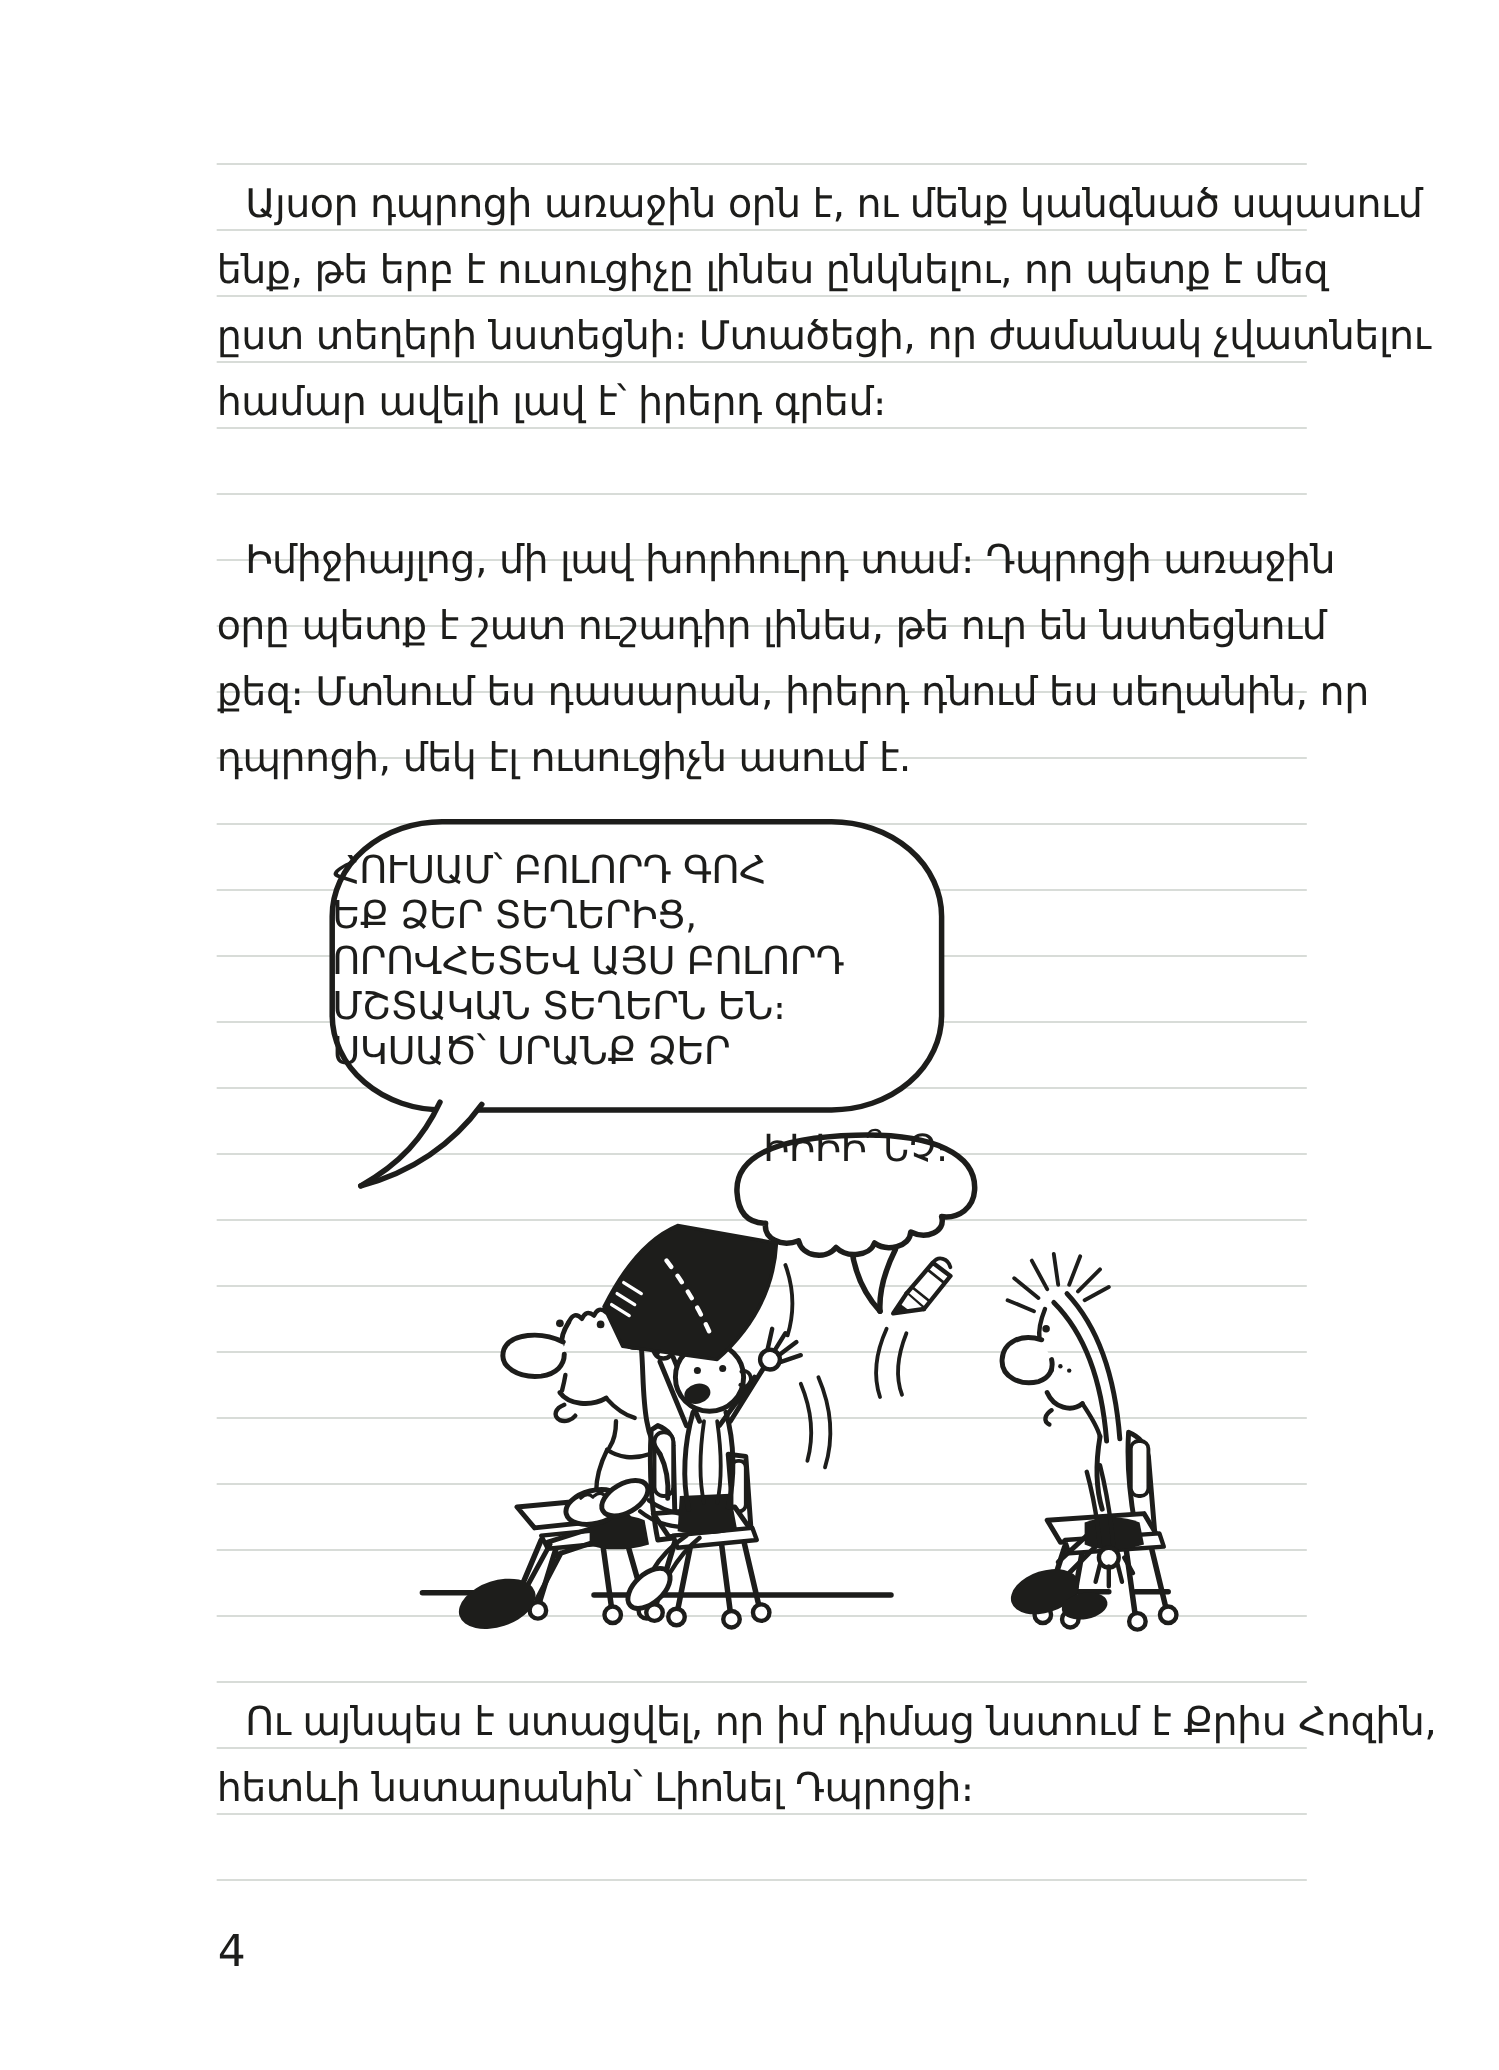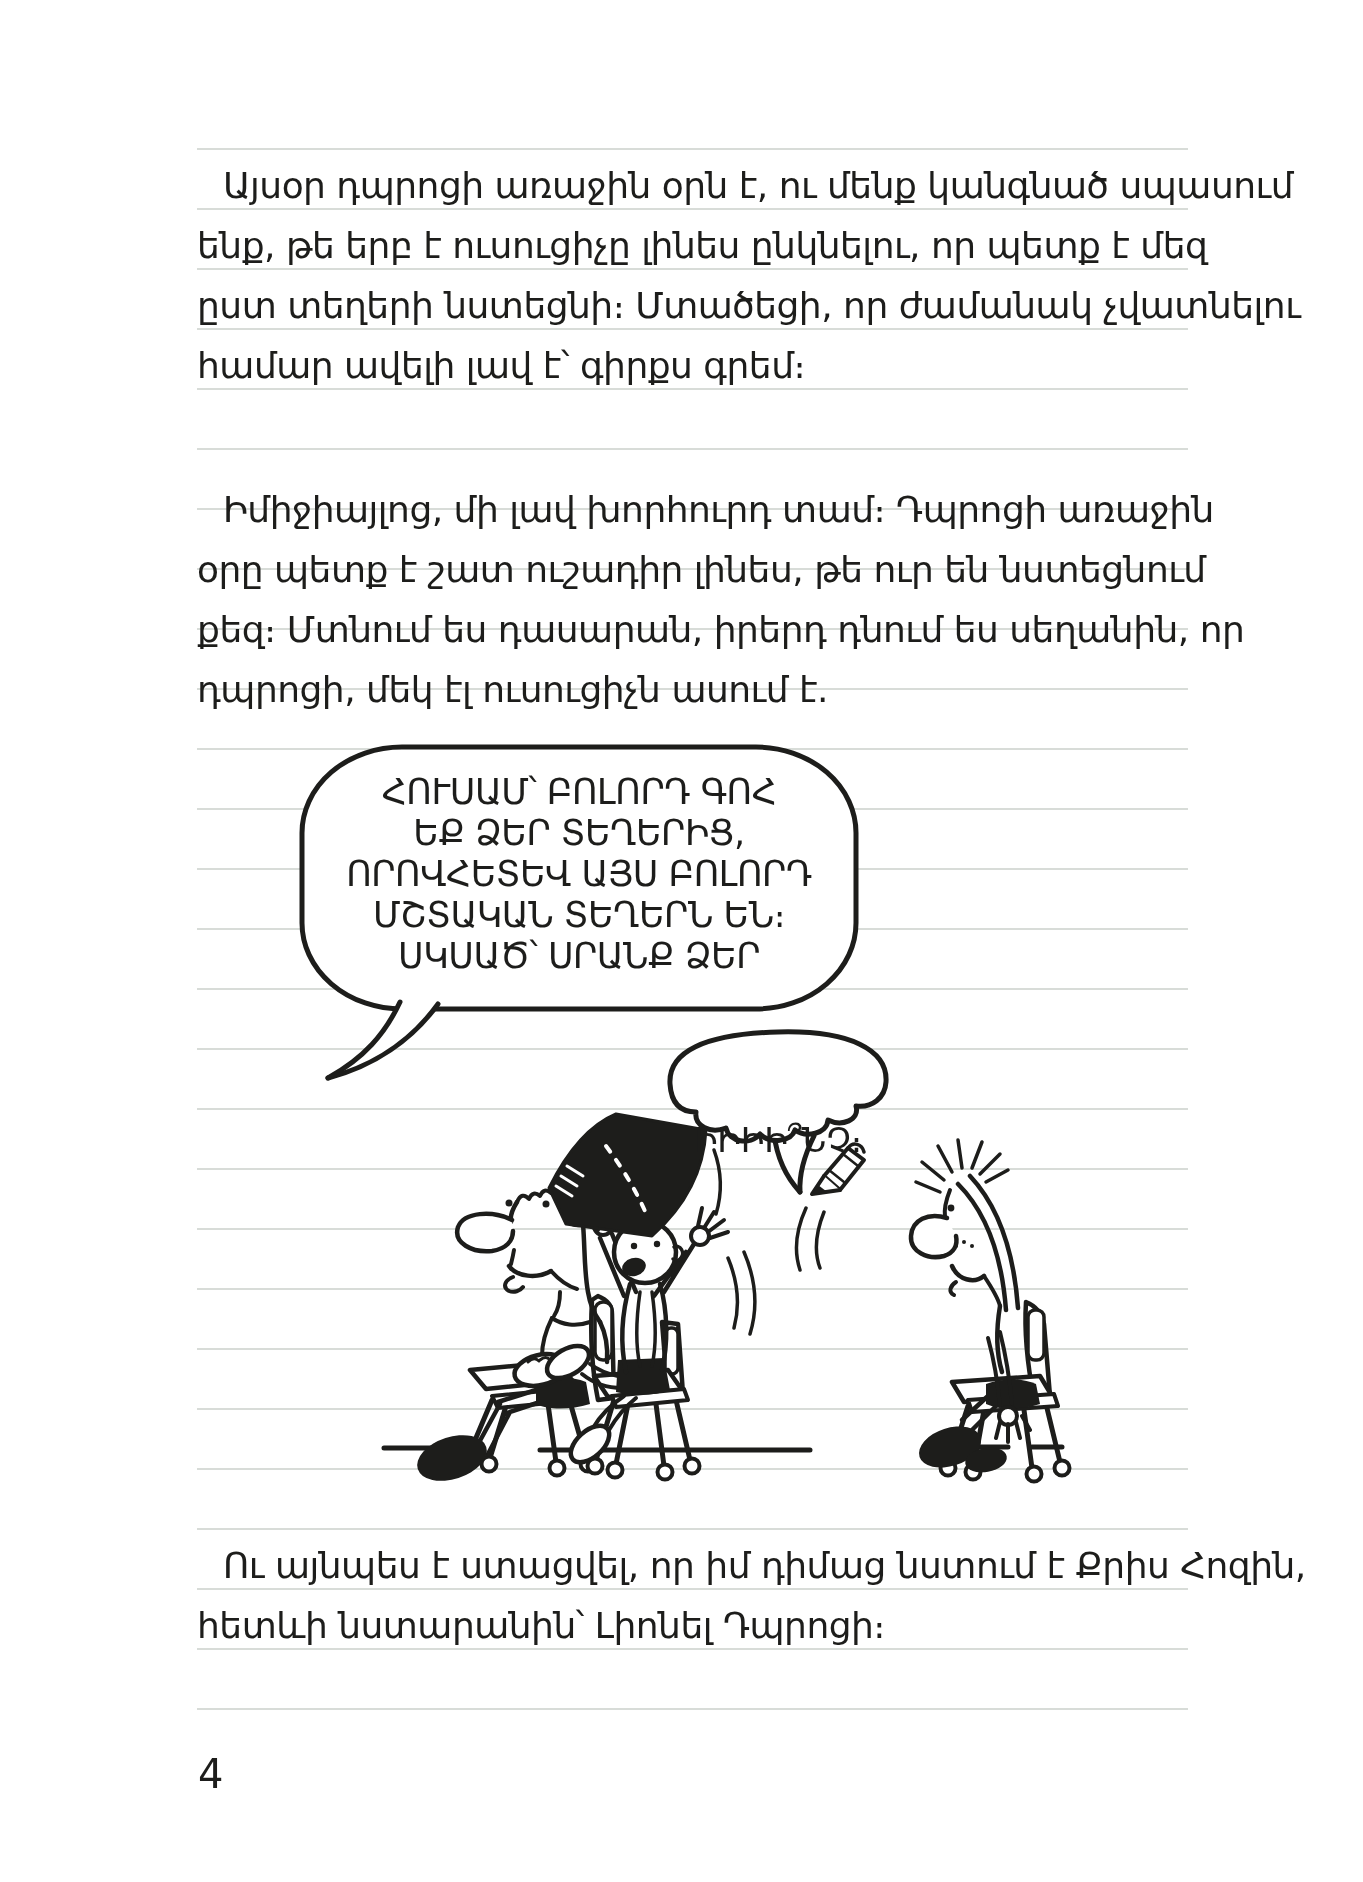--- a/index.html
+++ b/index.html
@@ -9,41 +9,41 @@
   }
   .rules{
     position:absolute;left:197px;top:148px;width:991px;height:1562px;
     background:repeating-linear-gradient(to bottom,#d8dcd8 0,#d8dcd8 2px,transparent 2px,transparent 60px);
   }
   .para{position:absolute;left:197px;width:1000px;}
   .tline{height:60px;line-height:60px;font-size:36px;letter-spacing:-0.5px;white-space:nowrap;}
   .indent{padding-left:26px;}
   .illus{position:absolute;left:0;top:0;width:1363px;height:1882px;}
   .teacher-bubble-text{
-    position:absolute;left:302px;top:772px;width:554px;text-align:center;
+    position:absolute;left:302px;top:772px;width:554px;
   }
   .teacher-bubble-text .bline{height:41px;line-height:41px;font-size:35px;letter-spacing:-0.5px;white-space:nowrap;}
   .greg-bubble-text{
-    position:absolute;left:668px;top:1120px;width:220px;text-align:center;
+    position:absolute;left:668px;top:1024px;width:220px;text-align:center;
     font-size:34px;line-height:40px;white-space:nowrap;
   }
   .pagenum{position:absolute;left:198px;top:1750px;font-size:40px;line-height:48px;}
 </style>
 </head>
 <body>
 
 <div class="page">
 
   <div class="rules"></div>
 
   <div class="para" style="top:156px">
     <div class="tline indent">Այսօր դպրոցի առաջին օրն է, ու մենք կանգնած սպասում</div>
     <div class="tline">ենք, թե երբ է ուսուցիչը լինես ընկնելու, որ պետք է մեզ</div>
     <div class="tline">ըստ տեղերի նստեցնի։ Մտածեցի, որ ժամանակ չվատնելու</div>
-    <div class="tline">համար ավելի լավ է՝ գիրքս գրեմ։</div>
+    <div class="tline">համար ավելի լավ է՝ իրերդ գրեմ։</div>
   </div>
 
   <div class="para" style="top:480px">
     <div class="tline indent">Իմիջիայլոց, մի լավ խորհուրդ տամ։ Դպրոցի առաջին</div>
     <div class="tline">օրը պետք է շատ ուշադիր լինես, թե ուր են նստեցնում</div>
     <div class="tline">քեզ։ Մտնում ես դասարան, իրերդ դնում ես սեղանին, որ</div>
     <div class="tline">դպրոցի, մեկ էլ ուսուցիչն ասում է.</div>
   </div>
 
   <svg class="illus" viewBox="0 0 1363 1882" fill="none" stroke-linecap="round" stroke-linejoin="round">

